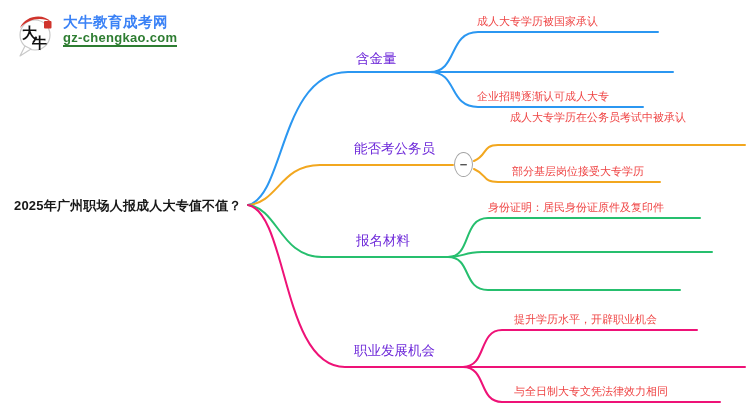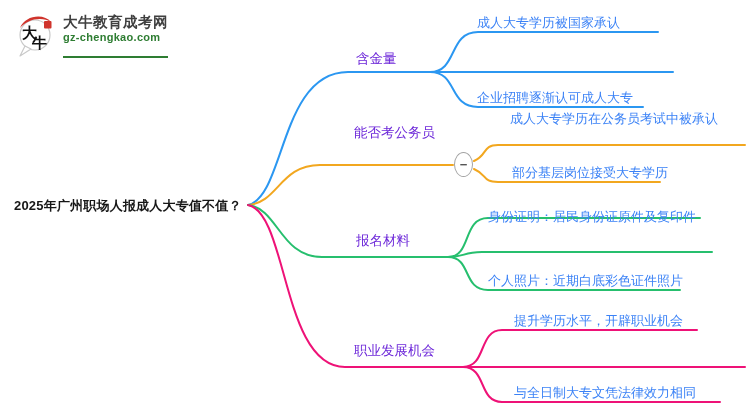--- a/index.html
+++ b/index.html
@@ -4,25 +4,25 @@
 <style>
   html,body { margin:0; padding:0; background:#fff; }
   .canvas {
     position:relative; width:750px; height:410px; background:#ffffff;
     font-family:"Liberation Sans","DejaVu Sans",sans-serif; overflow:hidden;
   }
   .connectors { position:absolute; left:0; top:0; z-index:1; }
   .txt { position:absolute; white-space:nowrap; z-index:2; color:#333; }
   .root-topic { font-size:13px; font-weight:600; color:#161616; letter-spacing:0.2px; }
   .branch-label { font-size:13.5px; color:#6d28d9; }
-  .leaf-label { font-size:13px; color:#3b82f6; }
+  .leaf-label { font-size:11px; color:#ef4444; }
   .logo { position:absolute; left:14px; top:11px; display:flex; align-items:flex-start; gap:5px; z-index:3; cursor:pointer; }
-  .brand-name { color:#404040; font-weight:700; font-size:14.5px; letter-spacing:0.5px; line-height:17px; margin-top:3px; }
-  .brand-url { color:#2e7d32; font-weight:700; font-size:11px; letter-spacing:0.3px; line-height:13px;
-               border-bottom:2px solid #2e7d32; padding-bottom:12px; }
+  .brand-name { color:#3b82f6; font-weight:700; font-size:14.5px; letter-spacing:0.5px; line-height:17px; margin-top:3px; }
+  .brand-url { color:#2e7d32; font-weight:700; font-size:13px; letter-spacing:0.3px; line-height:13px;
+               border-bottom:2px solid #2e7d32; padding-bottom:1px;text-align:center; }
   .toggle {
     position:absolute; left:454px; top:152px; width:19px; height:25px; z-index:4;
     border:1.5px solid #a3a3a3; border-radius:50%; background:#fff; box-sizing:border-box;
     display:flex; align-items:center; justify-content:center; cursor:pointer;
     color:#555; font-size:13px; font-weight:700; line-height:1;
   }
 </style>
 </head>
 <body>
 
@@ -70,33 +70,32 @@
     </svg>
     <div>
       <div class="brand-name">大牛教育成考网</div>
       <div class="brand-url">gz-chengkao.com</div>
     </div>
   </div>
 
   <div class="txt root-topic" style="left:14px; top:197px;text-align:center;">2025年广州职场人报成人大专值不值？</div>
 
   <div class="txt branch-label" style="left:356px; top:50px;">含金量</div>
-  <div class="txt branch-label" style="left:354px; top:124px;">能否考公务员</div>
+  <div class="txt branch-label" style="left:354px; top:140px;">能否考公务员</div>
   <div class="txt branch-label" style="left:356px; top:232px;">报名材料</div>
   <div class="txt branch-label" style="left:354px; top:342px;">职业发展机会</div>
 
   <div class="toggle">
     <span>−</span>
   </div>
 
   <div class="txt leaf-label" style="left:477px; top:14px;">成人大专学历被国家承认</div>
   <div class="txt leaf-label" style="left:477px; top:89px;">企业招聘逐渐认可成人大专</div>
 
   <div class="txt leaf-label" style="left:510px; top:110px;">成人大专学历在公务员考试中被承认</div>
   <div class="txt leaf-label" style="left:512px; top:164px;">部分基层岗位接受大专学历</div>
 
-  <div class="txt leaf-label" style="left:488px; top:208px;">身份证明：居民身份证原件及复印件</div>
-  <div class="txt leaf-label" style="left:488px; top:272px;">个人照片：近期白底彩色证件照片</div>
+  <div class="txt leaf-label" style="left:488px; top:200px;">身份证明：居民身份证原件及复印件</div>
 
   <div class="txt leaf-label" style="left:514px; top:312px;">提升学历水平，开辟职业机会</div>
   <div class="txt leaf-label" style="left:514px; top:384px;">与全日制大专文凭法律效力相同</div>
 
 </div>
 
 </body></html>

